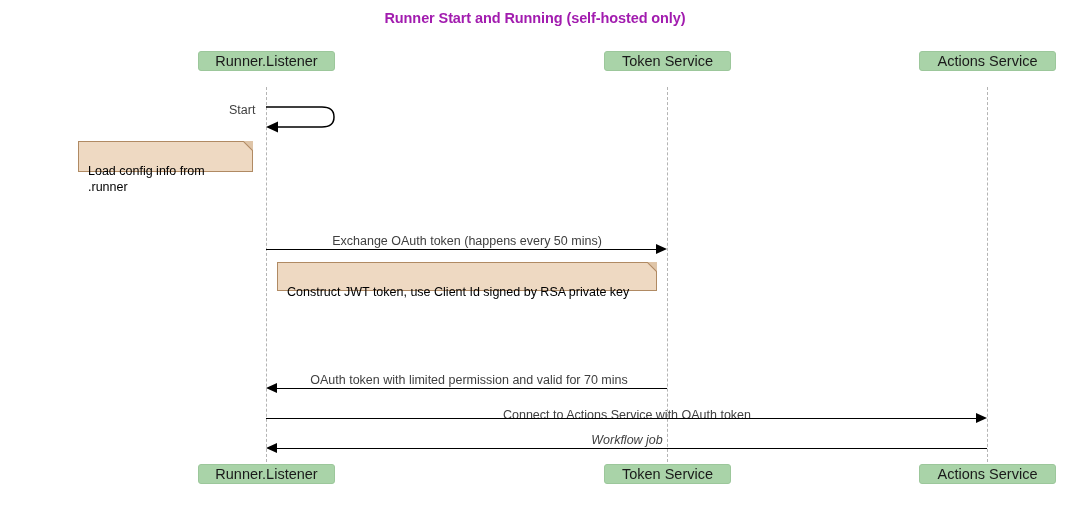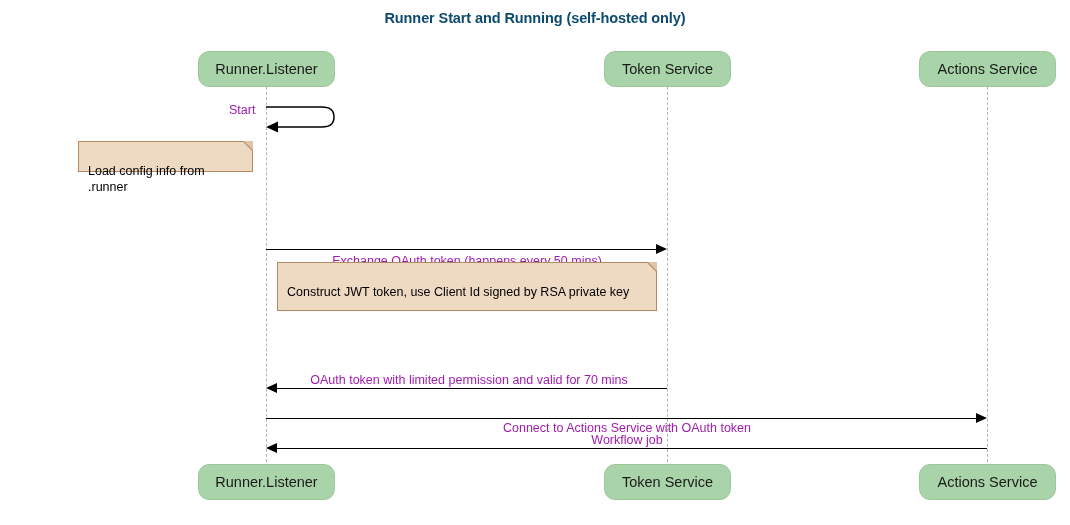--- a/index.html
+++ b/index.html
@@ -19,34 +19,34 @@
     overflow: hidden;
   }
   .diagram-title {
     position: absolute;
     left: 0;
     top: 10px;
     width: 1070px;
     text-align: center;
     font-size: 14.5px;
     font-weight: bold;
-    color: #0c4a6e;
+    color: #a21caf;
     letter-spacing: -0.1px;
   }
   
   .lifeline {
     position: absolute;
     width: 0;
     border-left: 1px dashed #b4b4b4;
   }
   
   .participant {
     position: absolute;
-    height: 36px;
-    border-radius: 11px;
+    height: 20px;
+    border-radius: 3px;
     background: #a9d3a8;
     border: 1px solid #9cc79b;
     display: flex;
     align-items: center;
     justify-content: center;
     box-sizing: border-box;
   }
   .participant-label {
     font-size: 14.5px;
     color: #1a1a1a;
@@ -109,21 +109,21 @@
     position: absolute;
     width: 0;
     height: 0;
     border-top: 5.5px solid transparent;
     border-bottom: 5.5px solid transparent;
     border-right: 11px solid #000000;
   }
   .msg-label {
     position: absolute;
     font-size: 12.5px;
-    color: #a21caf;
+    color: #404040;
     white-space: nowrap;
     text-align: center;
   }
   .msg-label.centered {
     transform: translateX(-50%);
   }
   .self-loop-svg {
     position: absolute;
   }
 </style>
@@ -164,36 +164,36 @@
     <polygon points="14,18.5 14,29.5 2,24" fill="#000000"></polygon>
   </svg>
 
   <div class="note" style="left:78px; top:141px; width:175px; height:31px;">
     <span>Load config info from .runner</span>
     <span class="note-fold"></span>
     <span class="note-fold-edge"></span>
   </div>
 
 
-  <div class="msg-label centered" style="left:467px; top:234px;margin-top:20px;">Exchange OAuth token (happens every 50 mins)</div>
+  <div class="msg-label centered" style="left:467px; top:234px;">Exchange OAuth token (happens every 50 mins)</div>
   <div class="msg-line" style="left:266px; top:249px; width:390px;"></div>
   <div class="arrow-right" style="left:656px; top:244px;"></div>
 
-  <div class="note" style="left:277px; top:262px; width:380px; height:49px;">
+  <div class="note" style="left:277px; top:262px; width:380px; height:29px;">
     <span>Construct JWT token, use Client Id signed by RSA private key</span>
     <span class="note-fold"></span>
     <span class="note-fold-edge"></span>
   </div>
 
 
   <div class="msg-label centered" style="left:469px; top:373px;">OAuth token with limited permission and valid for 70 mins</div>
   <div class="msg-line" style="left:277px; top:388px; width:390px;"></div>
   <div class="arrow-left" style="left:266px; top:383px;"></div>
 
-  <div class="msg-label centered" style="left:627px; top:421px;">Connect to Actions Service with OAuth token</div>
+  <div class="msg-label centered" style="left:627px; top:408px;">Connect to Actions Service with OAuth token</div>
   <div class="msg-line" style="left:266px; top:418px; width:710px;"></div>
   <div class="arrow-right" style="left:976px; top:413px;"></div>
 
-  <div class="msg-label centered" style="left:627px; top:433px;">Workflow job</div>
+  <div class="msg-label centered" style="left:627px; top:433px;font-style:italic;">Workflow job</div>
   <div class="msg-line" style="left:277px; top:448px; width:710px;"></div>
   <div class="arrow-left" style="left:266px; top:443px;"></div>
 
 </div>
 
 </body></html>

